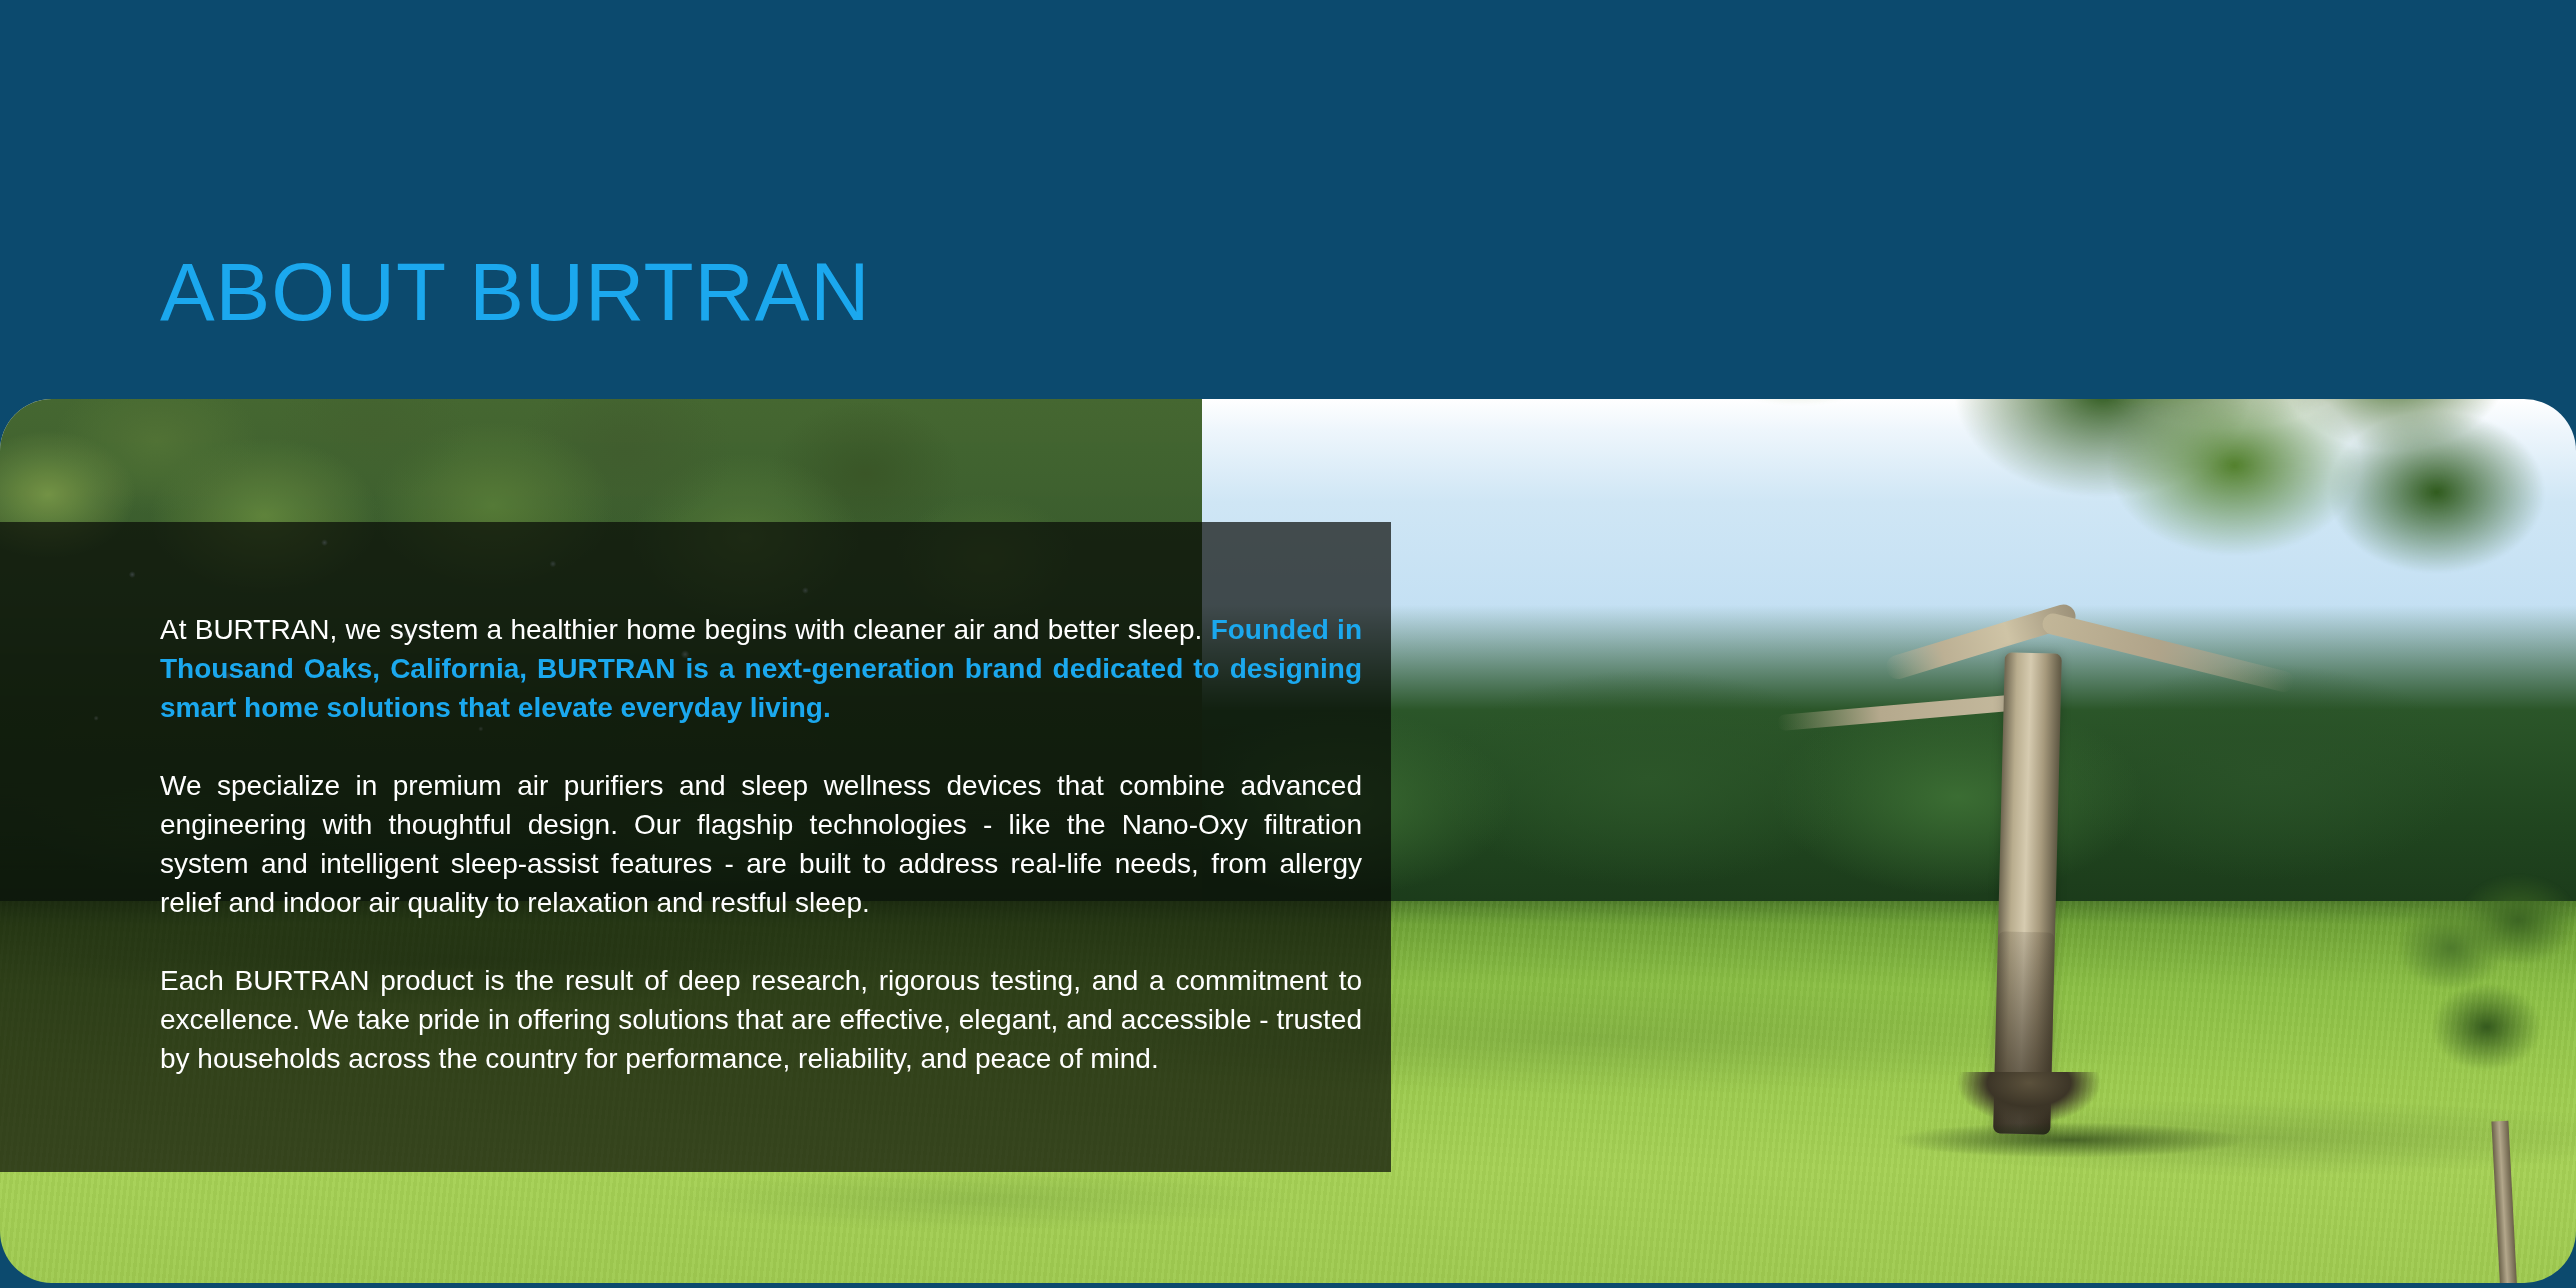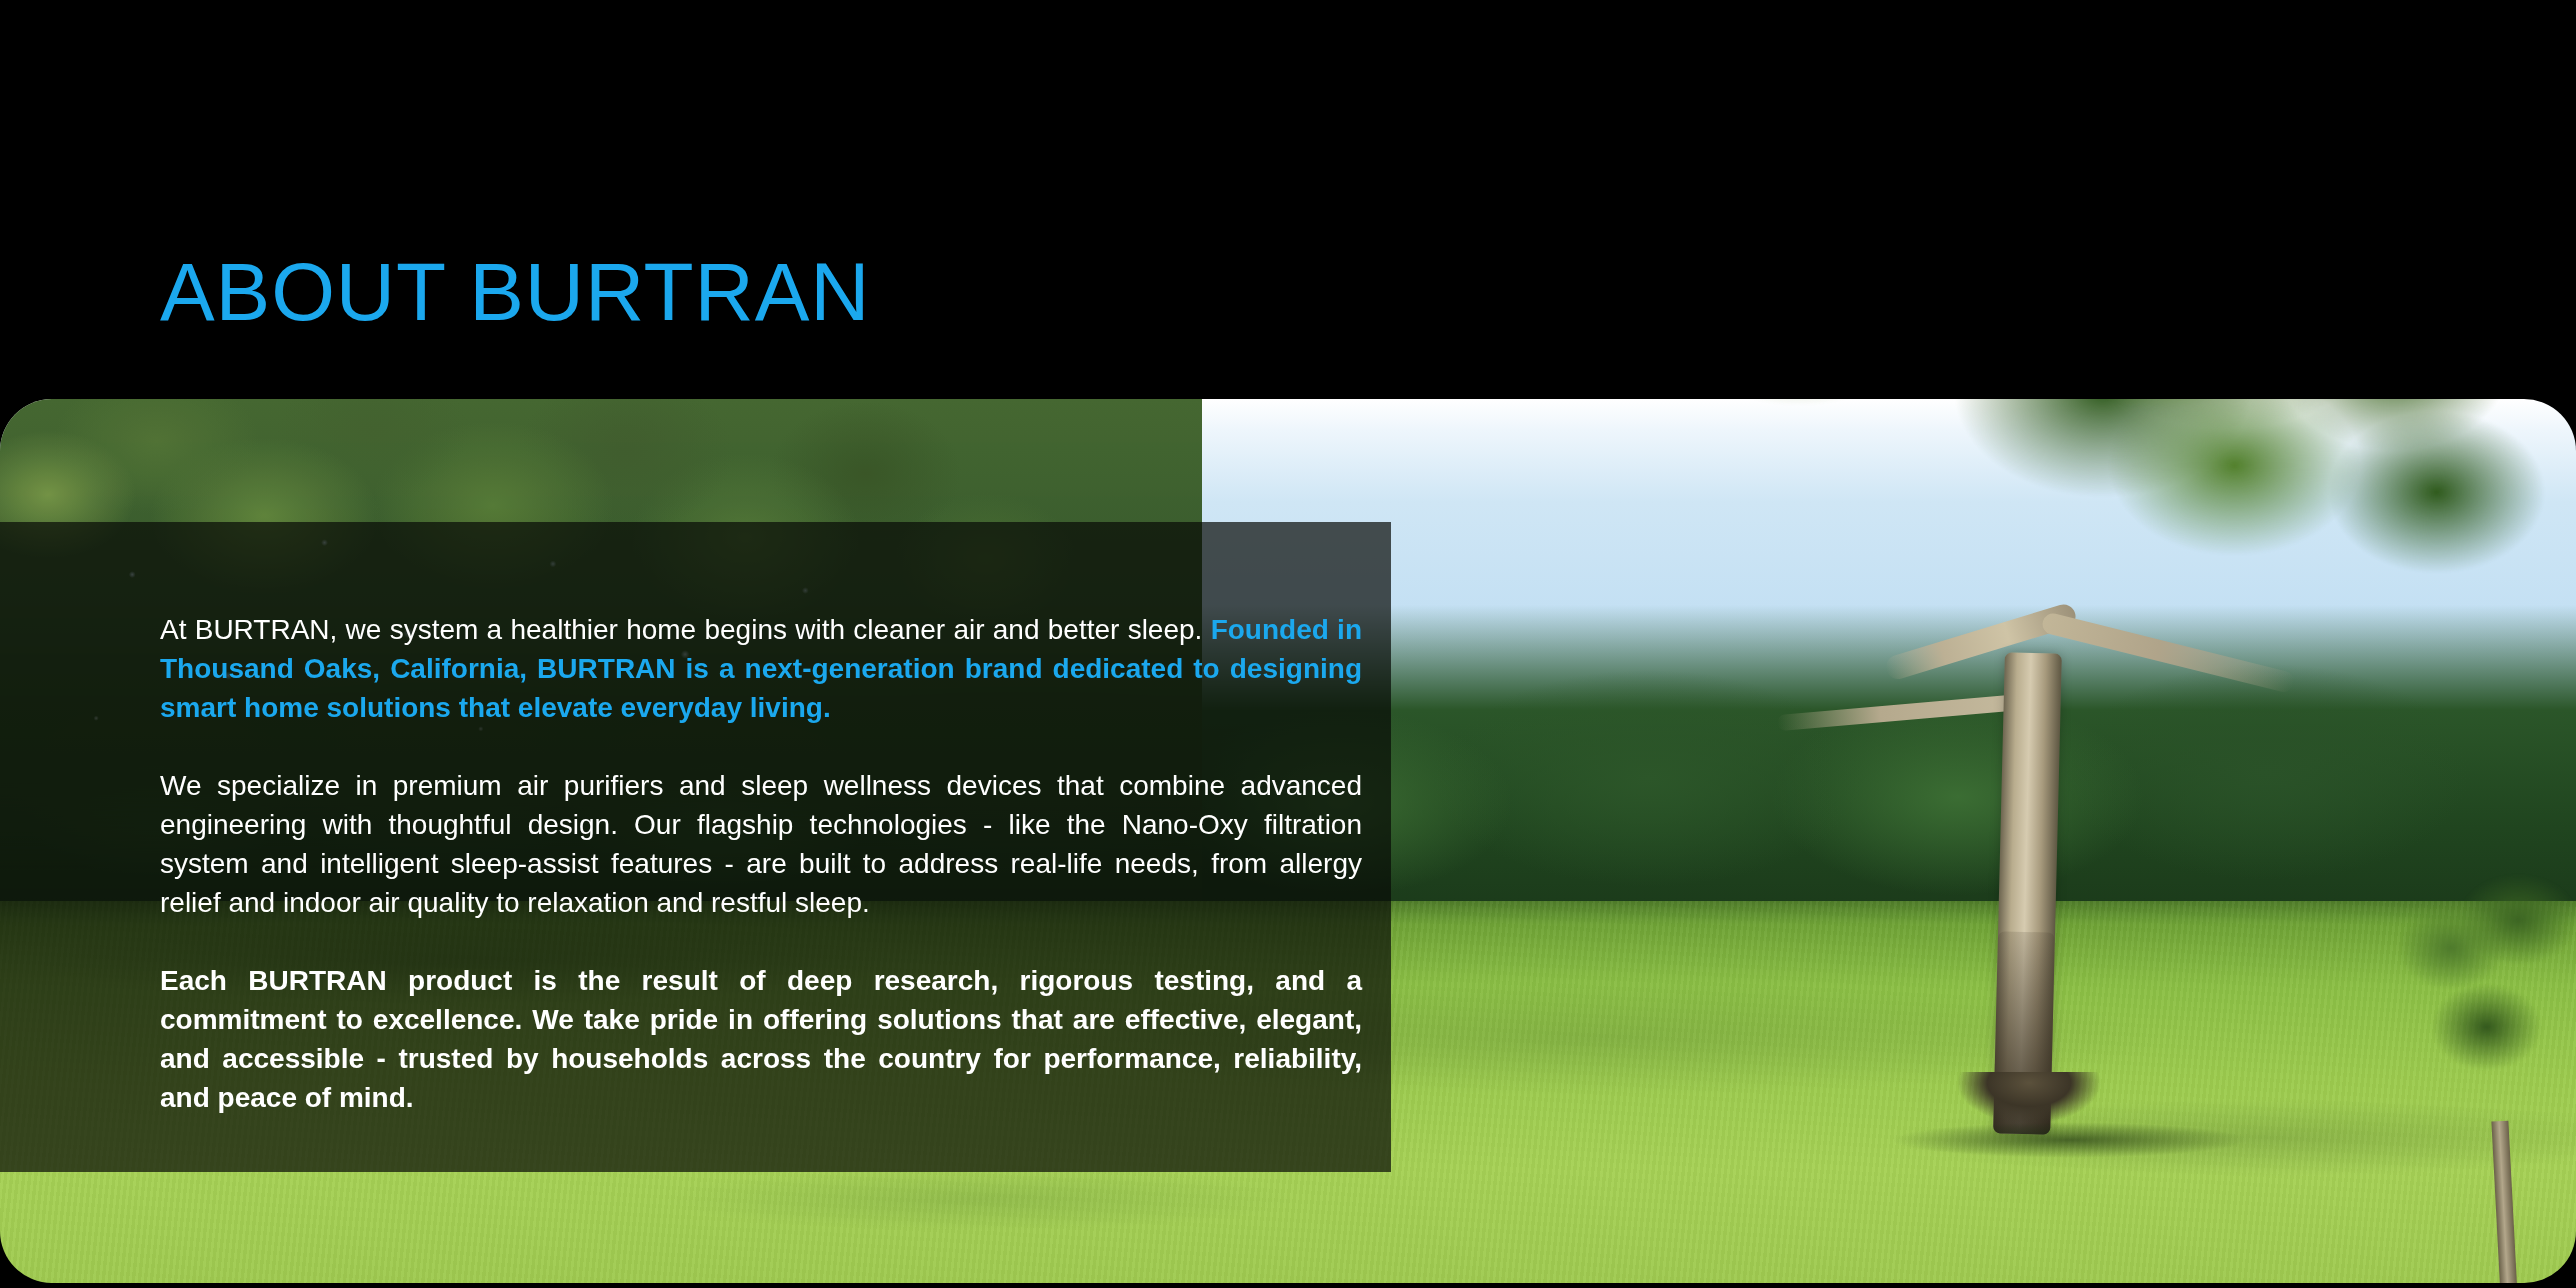--- a/index.html
+++ b/index.html
@@ -7,21 +7,21 @@
   html, body {
     width:2576px; height:1288px;
     background:#ffffff;
     font-family:"Liberation Sans", sans-serif;
     overflow:hidden;
   }
 
   #page {
     position:relative;
     width:2576px; height:1288px;
-    background:#000000;
+    background:#0c4a6e;
     overflow:hidden;
   }
 
   
   .hero-panel {
     position:absolute;
     left:0; top:399px;
     width:2576px; height:884px;
     border-radius:52px;
     overflow:hidden;
@@ -219,21 +219,21 @@
   }
   .copy p {
     font-size:28px;
     line-height:39px;
     color:#ffffff;
     text-align:justify;
     hyphens:auto;
     -webkit-hyphens:auto;
     margin:0 0 39px 0;
   }
-  .copy p:last-child { margin-bottom:8px;font-weight:bold; }
+  .copy p:last-child { margin-bottom:8px; }
   .copy p .hl {
     font-weight:700;
   }
   .copy p.p1 { margin-bottom:39px; }
 </style>
 </head>
 <body>
 
 <div id="page">
 

